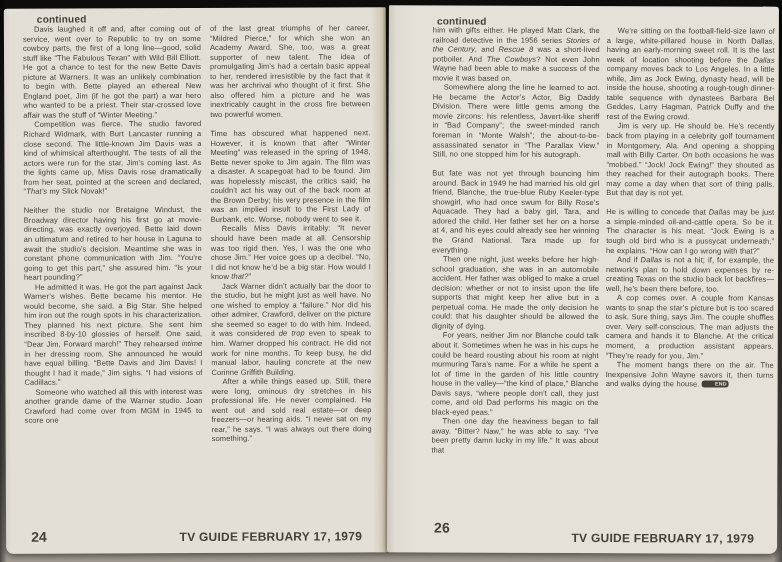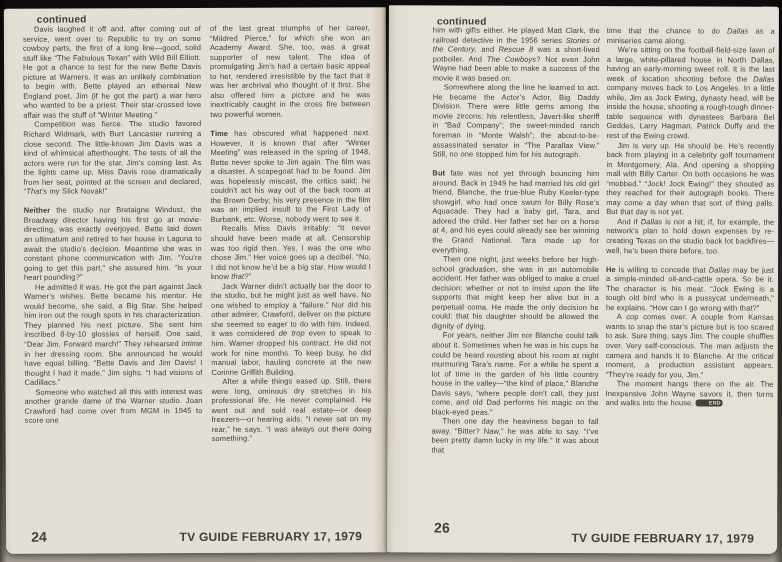--- a/index.html
+++ b/index.html
@@ -43,21 +43,21 @@
   .page-left .col{top:16px;}
   .page-right .col{top:20px;}
   .col-l1{left:19px;width:178px;}
   .col-l2{left:206px;width:160px;}
   .col-r1{left:44px;width:167px;}
   .col-r2{left:218px;width:168px;}
   .para{margin:0;}
   .para.indent{text-indent:11px;}
   .para.flush{text-indent:0;}
   .para.section{margin-top:9.5px;text-indent:0;}
-  .b{font-weight:bold;}
+  .b{font-weight:normal;}
   .i{font-style:italic;}
   .arrow{font-size:9.5px;letter-spacing:0;}
   .endmark{
     display:inline-block;background:#46403a;color:#e5e1d9;
     font-size:5.2px;font-weight:bold;line-height:6.6px;
     padding:0 2px;border-radius:3px;letter-spacing:.3px;
     vertical-align:1px;
   }
   .pagenum{position:absolute;font-size:14px;font-weight:bold;color:#45403a;}
   .page-left .pagenum{left:25px;bottom:9px;margin-top:17px;}
@@ -95,23 +95,22 @@
   <div class="continued">continued</div>
   <div class="col col-r1">
       <p class="para flush"><span>him with gifts either. He played Matt Clark, the railroad detective in the 1956 series </span><span class="i">Stories of the Century</span><span>, and </span><span class="i">Rescue 8</span><span> was a short-lived potboiler. And </span><span class="i">The Cowboys</span><span>? Not even John Wayne had been able to make a success of the movie it was based on.</span></p>
       <p class="para indent"><span>Somewhere along the line he learned to act. He became the Actor’s Actor, Big Daddy Division. There were little gems among the movie zircons: his relentless, Javert-like sheriff in “Bad Company”; the sweet-minded ranch foreman in “Monte Walsh”; the about-to-be-assassinated senator in “The Parallax View.” Still, no one stopped him for his autograph.</span></p>
       <p class="para section"><span class="b">But</span><span> fate was not yet through bouncing him around. Back in 1949 he had married his old girl friend, Blanche, the true-blue Ruby Keeler-type showgirl, who had once swum for Billy Rose’s Aquacade. They had a baby girl, Tara, and adored the child. Her father set her on a horse at 4, and his eyes could already see her winning the Grand National. Tara made up for everything.</span></p>
       <p class="para indent"><span>Then one night, just weeks before her high-school graduation, she was in an automobile accident. Her father was obliged to make a cruel decision: whether or not to insist upon the life supports that might keep her alive but in a perpetual coma. He made the only decision he could: that his daughter should be allowed the dignity of dying.</span></p>
       <p class="para indent"><span>For years, neither Jim nor Blanche could talk about it. Sometimes when he was in his cups he could be heard rousting about his room at night murmuring Tara’s name. For a while he spent a lot of time in the garden of his little country house in the valley—“the kind of place,” Blanche Davis says, “where people don’t call, they just come, and old Dad performs his magic on the black-eyed peas.”</span></p>
       <p class="para indent"><span>Then one day the heaviness began to fall away. “Bitter? Naw,” he was able to say. “I’ve been pretty damn lucky in my life.” It was about that</span></p>
     </div>
   <div class="col col-r2">
-      <p class="para flush"><span>time that the chance to do </span><span class="i">Dallas</span><span> as a miniseries came along.</span></p>
       <p class="para indent"><span>We’re sitting on the football-field-size lawn of a large, white-pillared house in North Dallas, having an early-morning sweet roll. It is the last week of location shooting before the </span><span class="i">Dallas</span><span> company moves back to Los Angeles. In a little while, Jim as Jock Ewing, dynasty head, will be inside the house, shooting a rough-tough dinner-table sequence with dynastees Barbara Bel Geddes, Larry Hagman, Patrick Duffy and the rest of the Ewing crowd.</span></p>
       <p class="para indent"><span>Jim is very up. He should be. He’s recently back from playing in a celebrity golf tournament in Montgomery, Ala. And opening a shopping mall with Billy Carter. On both occasions he was “mobbed.” “Jock! Jock Ewing!” they shouted as they reached for their autograph books. There may come a day when that sort of thing palls. But that day is not yet.</span></p>
+      <p class="para section"><span class="b">He</span><span> is willing to concede that </span><span class="i">Dallas</span><span> may be just a simple-minded oil-and-cattle opera. So be it. The character is his meat. “Jock Ewing is a tough old bird who is a pussycat underneath,” he explains. “How can I go wrong with that?”</span></p>
       <p class="para indent"><span>And if </span><span class="i">Dallas</span><span> is not a hit; if, for example, the network’s plan to hold down expenses by re-creating Texas on the studio back lot backfires—well, he’s been there before, too.</span></p>
-      <p class="para section"><span class="b">He</span><span> is willing to concede that </span><span class="i">Dallas</span><span> may be just a simple-minded oil-and-cattle opera. So be it. The character is his meat. “Jock Ewing is a tough old bird who is a pussycat underneath,” he explains. “How can I go wrong with that?”</span></p>
       <p class="para indent"><span>A cop comes over. A couple from Kansas wants to snap the star’s picture but is too scared to ask. Sure thing, says Jim. The couple shuffles over. Very self-conscious. The man adjusts the camera and hands it to Blanche. At the critical moment, a production assistant appears. “They’re ready for you, Jim.”</span></p>
-      <p class="para indent"><span>The moment hangs there on the air. The Inexpensive John Wayne savors it, then turns and walks into the house. </span><span class="endmark">END</span></p>
+      <p class="para indent"><span>The moment hangs there on the air. The Inexpensive John Wayne savors it, then turns and walks dying the house. </span><span class="endmark">END</span></p>
     </div>
   <div class="pagenum">26</div>
   <div class="mag-footer">TV GUIDE FEBRUARY 17, 1979</div>
 </div>
 
 </body></html>

